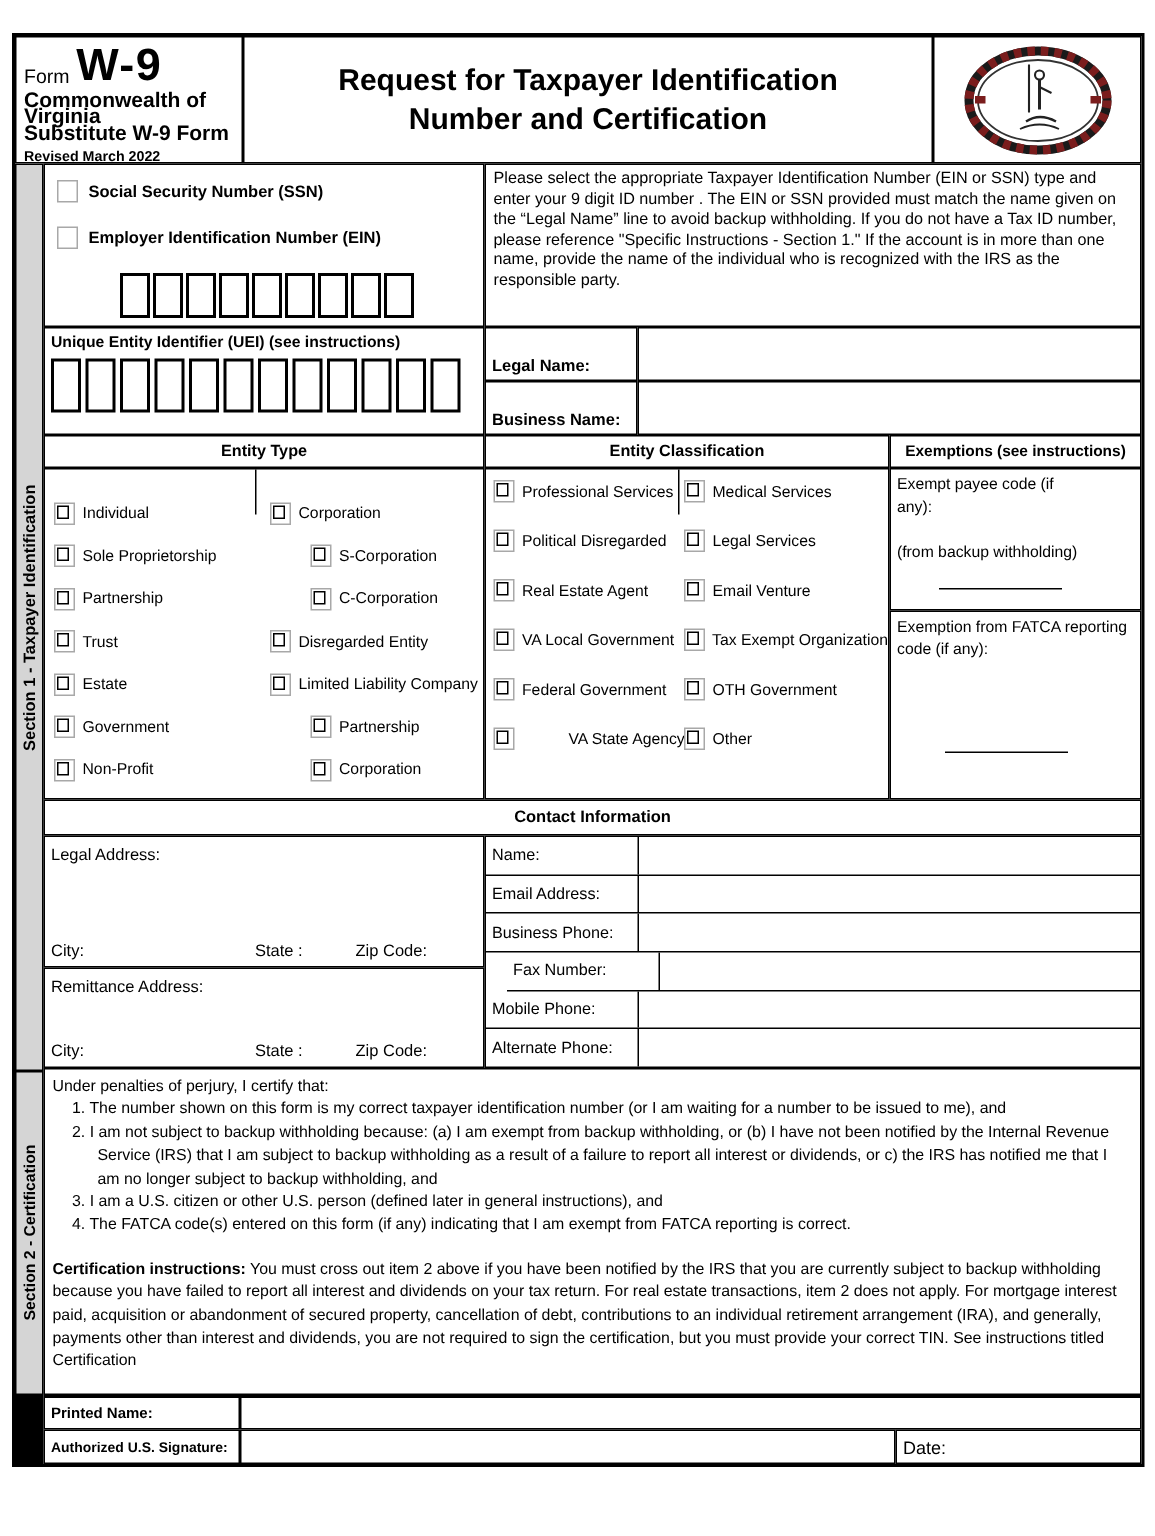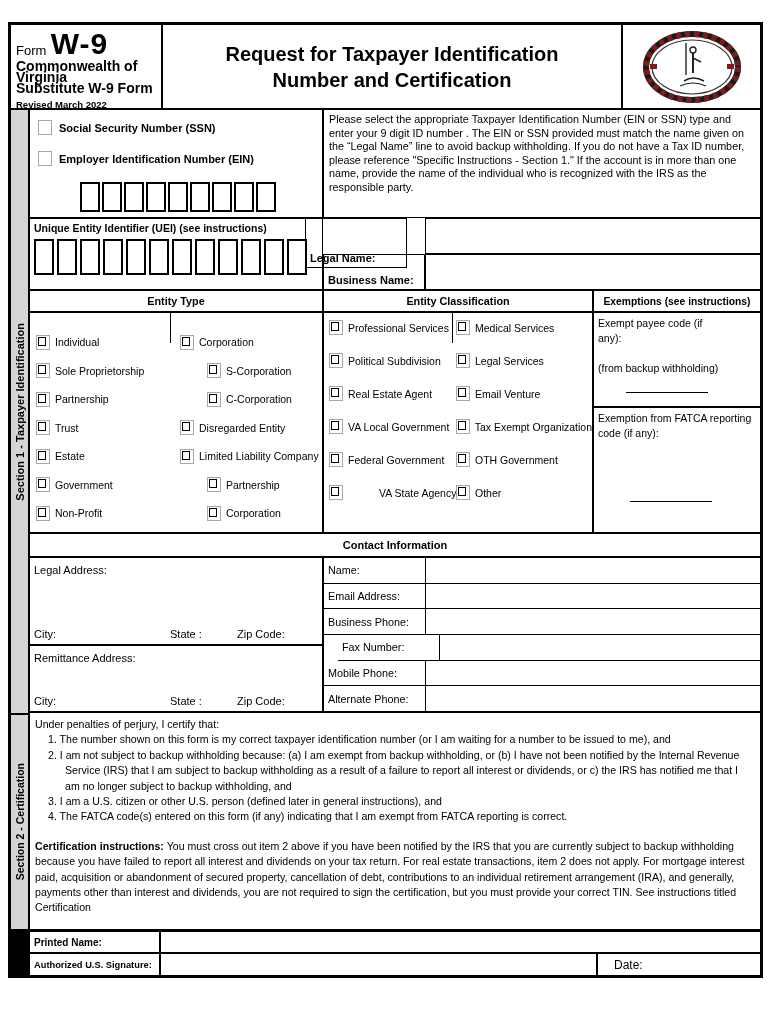--- a/index.html
+++ b/index.html
@@ -64,21 +64,21 @@
   .ctlabel { width:102px; border-right:1px solid #000; font-size:10.8px; display:flex; align-items:center; padding-left:4px; }
   .ctvalue { flex:1; }
 
   
   .sec2 { left:19px; top:688px; width:732px; height:218px; padding:4px 8px 0 5px; font-size:10.6px; line-height:15.4px; }
   .cert-item { padding-left:30px; text-indent:-17px; }
   .certinstr { margin-top:14px; }
 
   
   .botlabel { font-size:10px; font-weight:bold; display:flex; align-items:center; padding-left:4px; }
-  .datecell { font-size:12px; display:flex; align-items:center; padding-left:16px; }
+  .datecell { font-size:12px; display:flex; align-items:center; padding-left:4px; }
 </style>
 </head>
 <body>
 
 <div id="page">
   <div id="frame">
 
     <div class="cell formbox">
       <div>
         <span class="form-word">Form</span>
@@ -151,21 +151,21 @@
           <span class="digit-box"></span>
           <span class="digit-box"></span>
           <span class="digit-box"></span>
           <span class="digit-box"></span>
           <span class="digit-box"></span>
           <span class="digit-box"></span>
           <span class="digit-box"></span>
           <span class="digit-box"></span>
         </div>
     </div>
-    <div class="cell rowlabel" style="left:295px; top:194px; width:102px; height:50px;">Legal Name:</div>
+    <div class="cell rowlabel" style="left:313px; top:194px; width:102px; height:36px;">Legal Name:</div>
     <div class="cell" style="left:415px; top:194px; width:336px; height:36px;"></div>
     <div class="cell rowlabel" style="left:313px; top:230px; width:102px; height:36px;">Business Name:</div>
     <div class="cell" style="left:415px; top:230px; width:336px; height:36px;"></div>
 
     <div class="cell colhead" style="left:19px; top:266px; width:294px; height:22px;">Entity Type</div>
     <div class="cell etbody" style="left:19px; top:288px; width:294px; height:221px;">
       <div class="etrow">
         <div class="cbitem" style="width:136px;">
             <span class="cb">
               <span class="cbi"></span>
@@ -280,21 +280,21 @@
               <span class="cbi"></span>
             </span>
             <span class="cbl">Medical Services</span>
           </div>
       </div>
       <div class="ecrow">
         <div class="cbitem" style="width:127px;">
             <span class="cb">
               <span class="cbi"></span>
             </span>
-            <span class="cbl">Political Subdivision</span>
+            <span class="cbl">Political Disregarded</span>
           </div>
         <div class="cbitem">
             <span class="cb">
               <span class="cbi"></span>
             </span>
             <span class="cbl">Legal Services</span>
           </div>
       </div>
       <div class="ecrow">
         <div class="cbitem" style="width:127px;">

